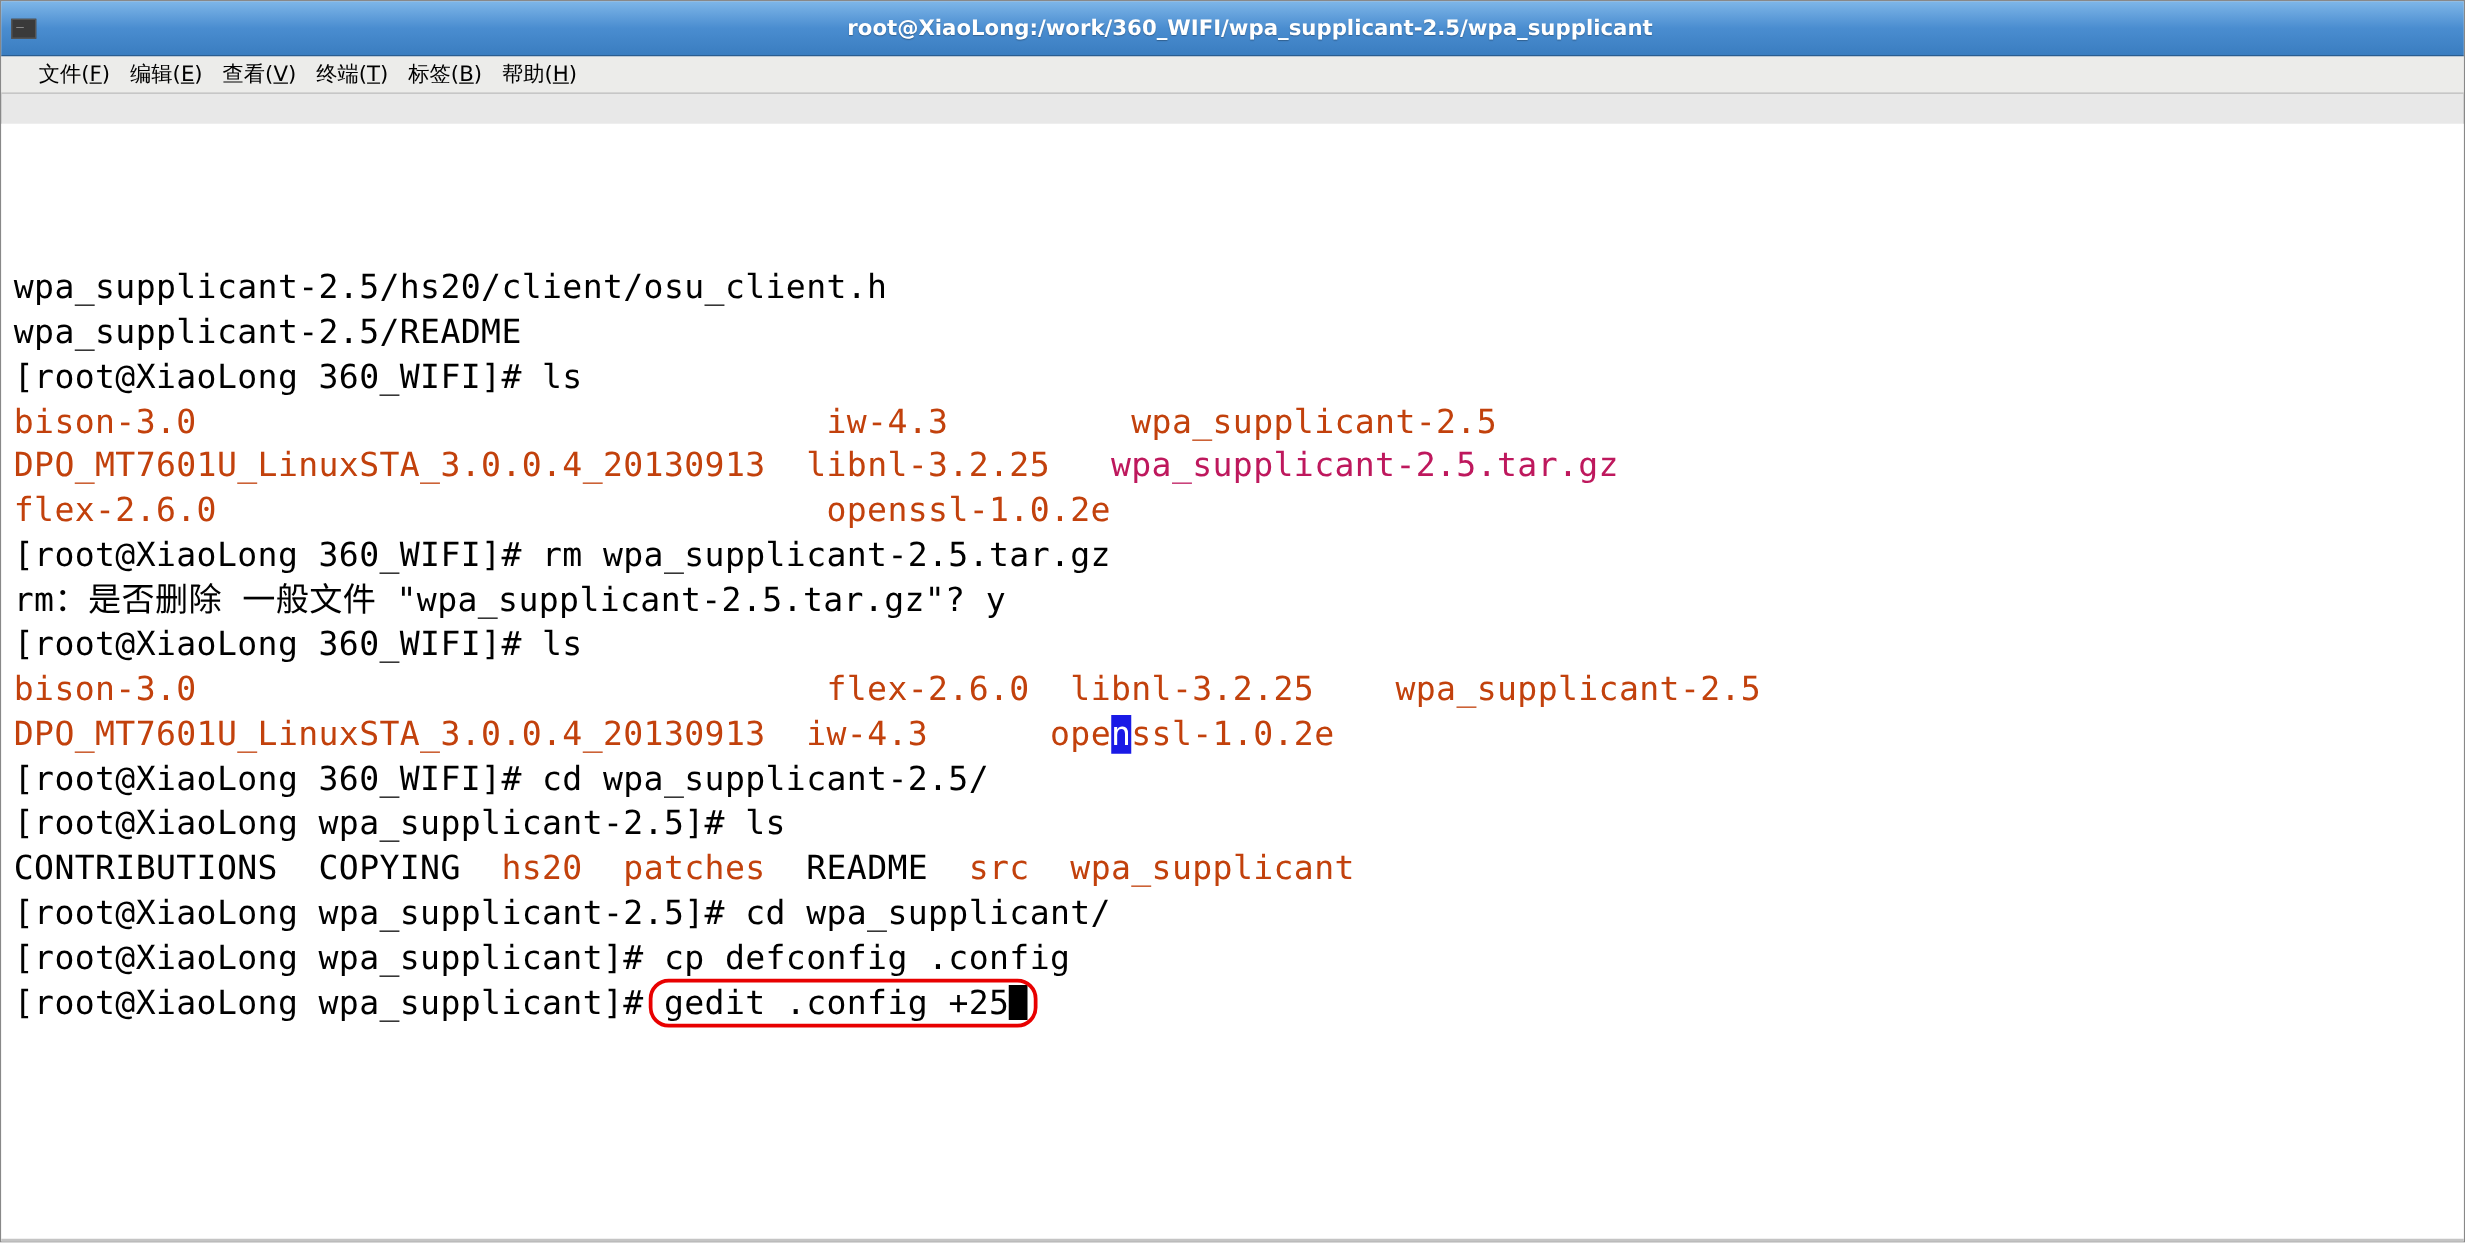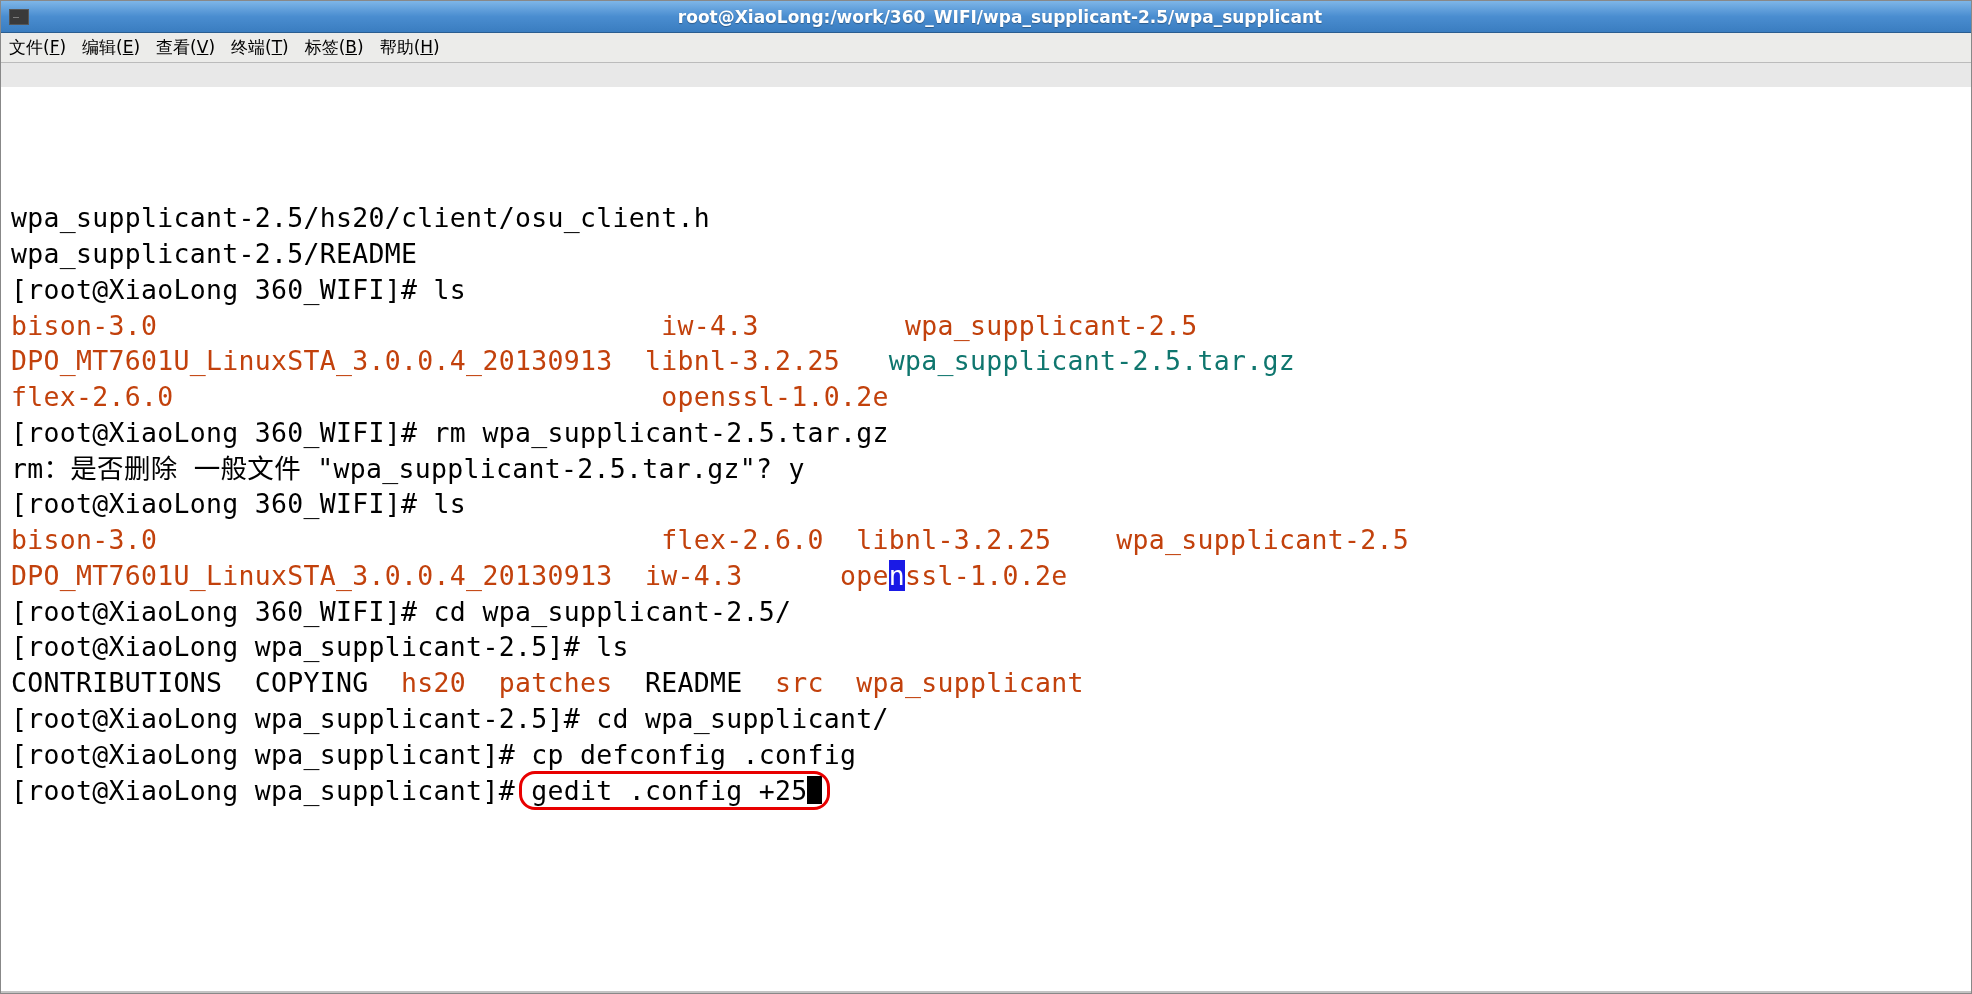--- a/index.html
+++ b/index.html
@@ -12,21 +12,21 @@
   }
   .window {
     width: 100%;
     height: 100%;
     display: flex;
     flex-direction: column;
     border: 1px solid #888;
   }
   .titlebar {
     background: linear-gradient(to bottom, #7eb6e8 0%, #4a8dd0 50%, #3a7dc0 100%);
-    height: 32px;
+    height: 44px;
     display: flex;
     align-items: center;
     border-bottom: 1px solid #2a5d90;
     position: relative;
   }
   .titlebar-icon {
     width: 20px;
     height: 16px;
     margin-left: 8px;
     background: #3a3a3a;
@@ -50,21 +50,21 @@
     font-size: 17px;
     font-family: "DejaVu Sans", Arial, sans-serif;
     text-shadow: 0 1px 1px rgba(0,0,0,0.3);
   }
   .menubar {
     background: #ececea;
     height: 30px;
     border-bottom: 1px solid #bbb;
     display: flex;
     align-items: center;
-    padding-left: 0;
+    padding-left: 22px;
     font-family: "DejaVu Sans", Arial, sans-serif;
     font-size: 17px;
     color: #000;
   }
   .menubar-item {
     padding: 4px 8px;
     cursor: pointer;
   }
   .menubar-item .mn { text-decoration: underline; }
   .terminal {
@@ -76,21 +76,21 @@
     color: #000000;
     white-space: pre;
     overflow: hidden;
     position: relative;
     border-bottom: 2px solid #c4c4c4;
     font-family: "DejaVu Sans Mono", "Noto Sans Mono CJK SC", "Courier New", monospace;
     letter-spacing: 0.3px;
     margin-top: 24px;
   }
   .dir { color: #c2410c; }
-  .arch { color: #0f766e; }
+  .arch { color: #be185d; }
   .cursor { background: #000; color: #000; display:inline-block; width:0.55em; height:1.05em; vertical-align: text-bottom; margin-bottom:2px;}
   .sel { background: #1a1ae6; color: #fff; }
   .annot {
     position: absolute;
     border: 3px solid #e80000;
     border-radius: 16px;
     pointer-events: none;
   }
 </style>
 </head>

